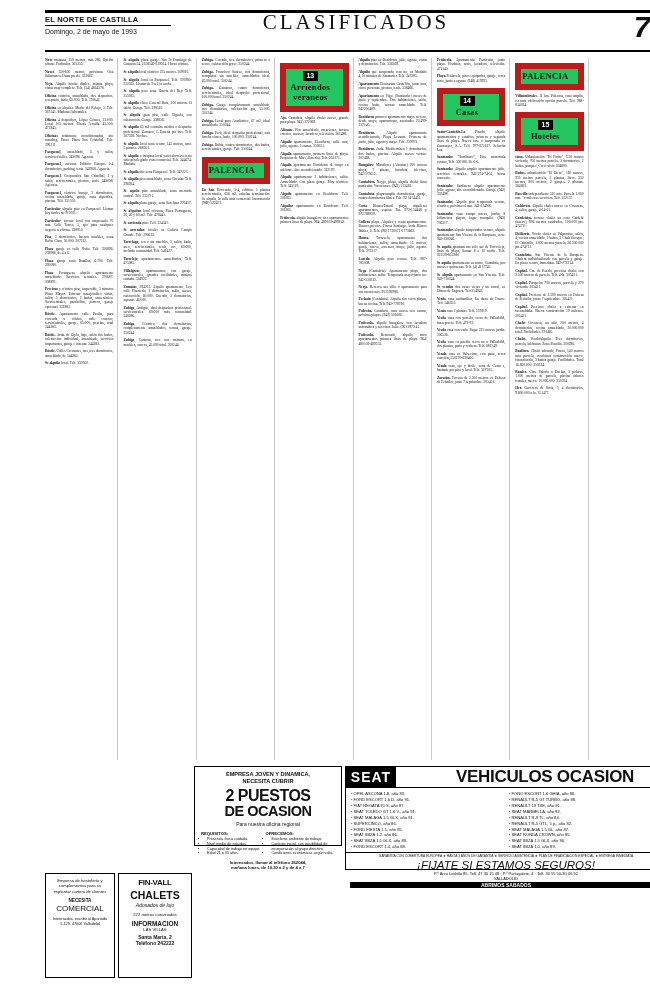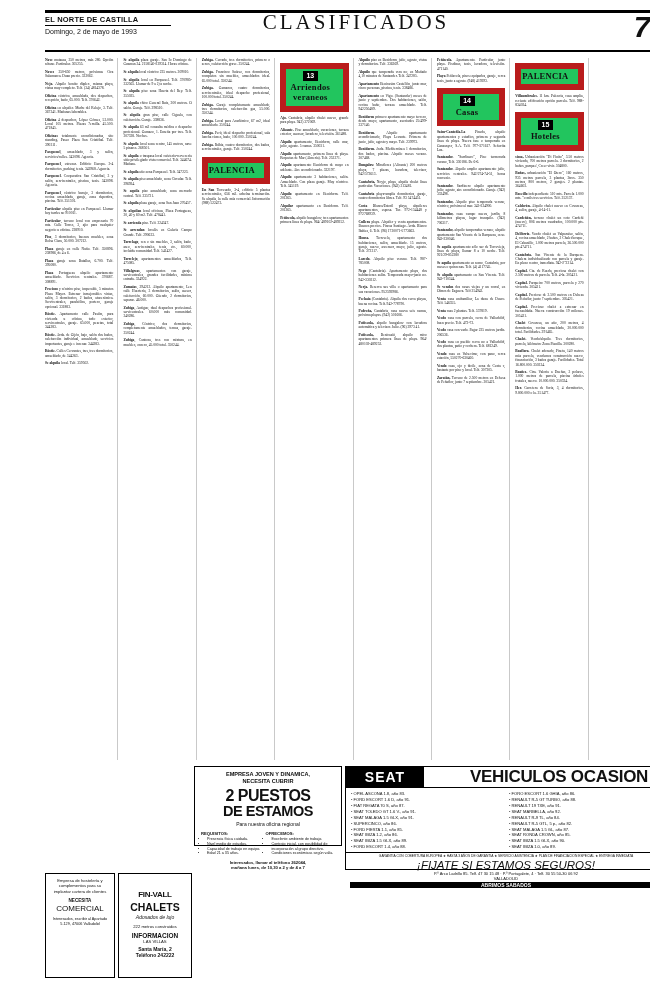--- a/index.html
+++ b/index.html
@@ -58,41 +58,41 @@
   .ad2 .t3{font-size:14.5px;font-weight:bold;line-height:1.0;letter-spacing:-.5px;}
   .ad2 .t4{font-size:5px;margin-top:3px;}
   .ad2 .sp{display:flex;justify-content:space-between;margin-top:4px;text-align:left;gap:4px;}
   .ad2 .cap{font-size:4.2px;font-weight:bold;}
   .ad2 ul{margin:1px 0 0 6px;padding:0;font-size:3.7px;line-height:1.25;}
   .ad2 .foot{font-size:4.2px;font-weight:bold;margin-top:4px;line-height:1.3;}
 
   
   .ad3{left:300px;top:0;width:322px;height:104px;padding:0;}
   .seat-head{display:flex;align-items:center;height:20px;border-bottom:1px solid #000;}
-  .seat-logo{width:78px;height:100%;background:#000;color:#fff;display:flex;align-items:center;justify-content:center;
+  .seat-logo{width:50px;height:100%;background:#000;color:#fff;display:flex;align-items:center;justify-content:center;
              font-size:14px;font-weight:bold;letter-spacing:1px;}
   .seat-title{flex:1;text-align:center;font-size:17px;font-weight:bold;letter-spacing:-.3px;padding-left:28px;}
   .seat-lists{display:flex;padding:3px 5px 0 5px;gap:6px;}
   .seat-lists ul{list-style:none;margin:0;padding:0;flex:1;font-size:4.1px;line-height:1.45;}
   .seat-lists li:before{content:"• ";}
   .seat-note{font-size:3.3px;text-align:center;margin-top:2px;border-top:.5px solid #000;padding-top:1px;}
   .seat-claim{text-align:center;font-size:11.5px;font-weight:normal;font-style:italic;margin-top:1px;}
   .seat-brand{text-align:center;font-size:13px;font-weight:bold;letter-spacing:-.2px;}
   .seat-city{text-align:center;font-size:4px;}
   .seat-bar{margin:1px 4px 0 4px;background:#000;color:#fff;text-align:center;font-size:5px;font-weight:bold;}
 
   
   .ad4{left:0;top:107px;width:70px;height:105px;padding:4px 4px;text-align:center;}
   .ad4 .p{font-size:4.2px;line-height:1.3;}
   .ad4 .nec{font-size:4.6px;font-weight:bold;margin-top:4px;}
   .ad4 .com{font-size:8px;font-weight:normal;margin-top:1px;}
   .ad4 .inf{font-size:3.8px;margin-top:4px;line-height:1.3;}
 
   
-  .ad5{left:73px;top:107px;width:74px;height:105px;padding:16px 4px;text-align:center;}
+  .ad5{left:73px;top:107px;width:74px;height:105px;padding:4px 4px;text-align:center;}
   .ad5 .b1{font-size:8px;font-weight:bold;letter-spacing:-.3px;}
   .ad5 .b2{font-size:10.5px;font-weight:bold;margin-top:2px;}
   .ad5 .b3{font-size:5px;font-style:italic;margin-top:1px;}
   .ad5 .b4{font-size:4.2px;margin-top:4px;}
   .ad5 .b5{font-size:6.5px;font-weight:bold;margin-top:3px;}
   .ad5 .b6{font-size:4.2px;}
   .ad5 .b7{font-size:5px;font-weight:bold;margin-top:2px;}
 </style>
 </head>
 <body>
@@ -252,21 +252,21 @@
     <div class="col" id="c7"></div>
   </div>
 
   <div class="bottom">
 
 
     <div class="bx ad2">
       <div class="t1" style="white-space:pre-line">EMPRESA JOVEN Y DINAMICA,
 NECESITA CUBRIR</div>
       <div class="t2">2 PUESTOS</div>
-      <div class="t3">DE ESTAMOS</div>
+      <div class="t3">DE OCASION</div>
       <div class="t4">Para nuestra oficina regional</div>
       <div class="sp">
         <div style="flex:1">
           <div class="cap">REQUISITOS:</div>
           <ul id="req-list">
               <li>Presencia física cuidada.</li>
               <li>Nivel medio de estudios.</li>
               <li>Capacidad de trabajo en equipo.</li>
               <li>Edad 21 a 35 años.</li>
             </ul>

